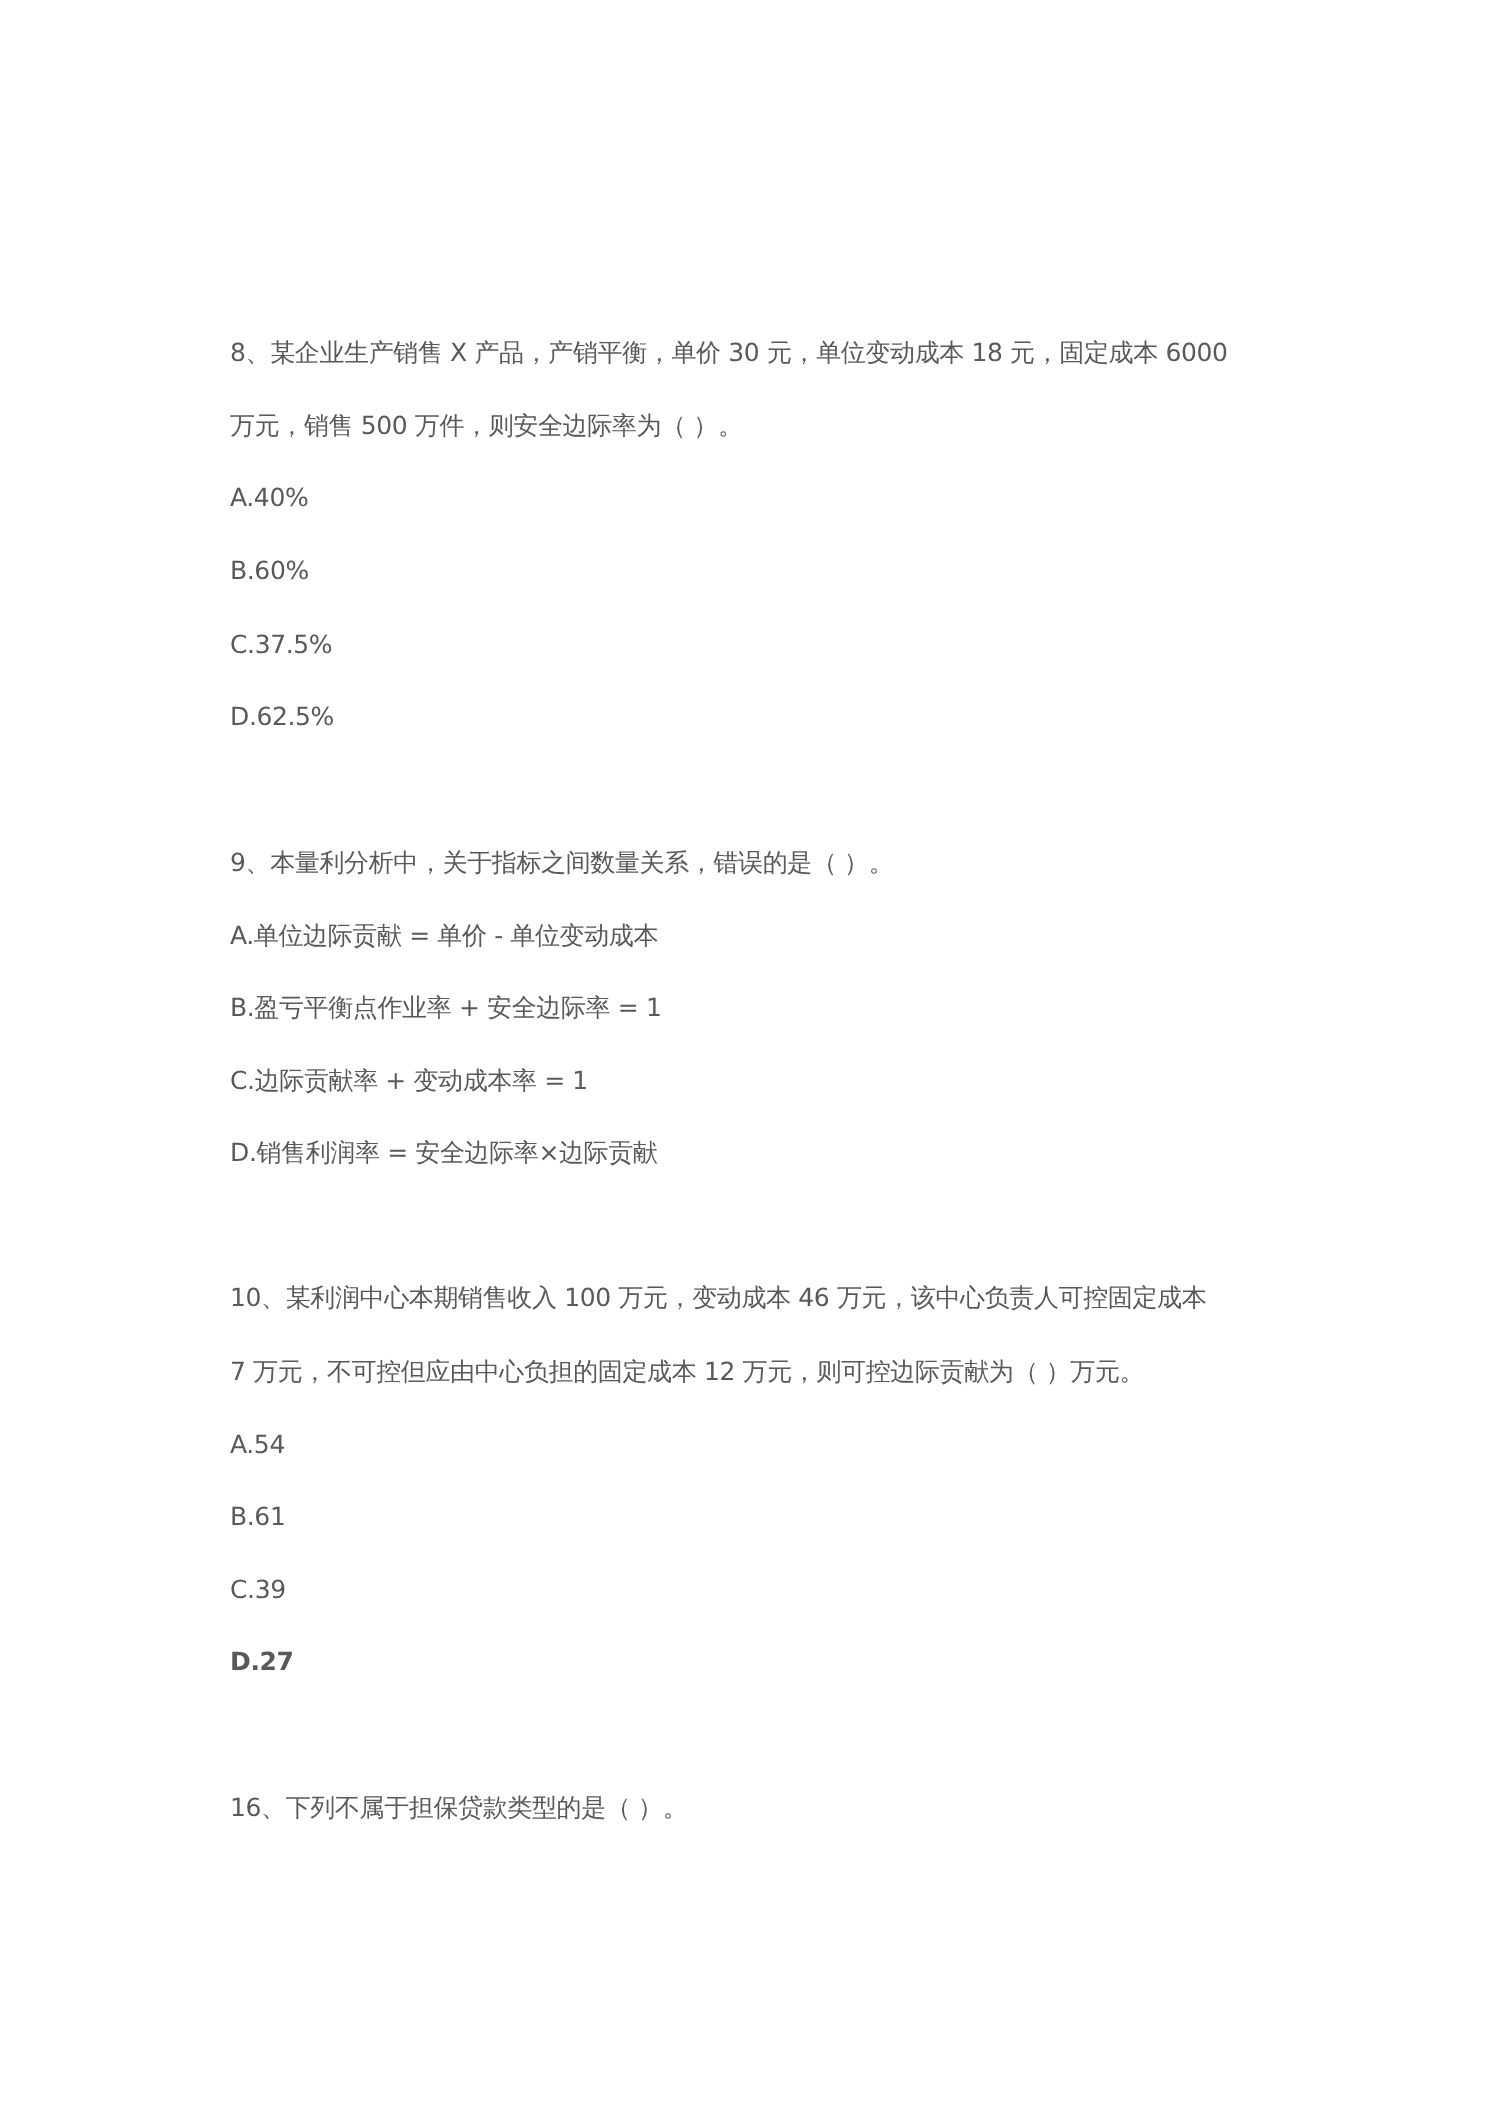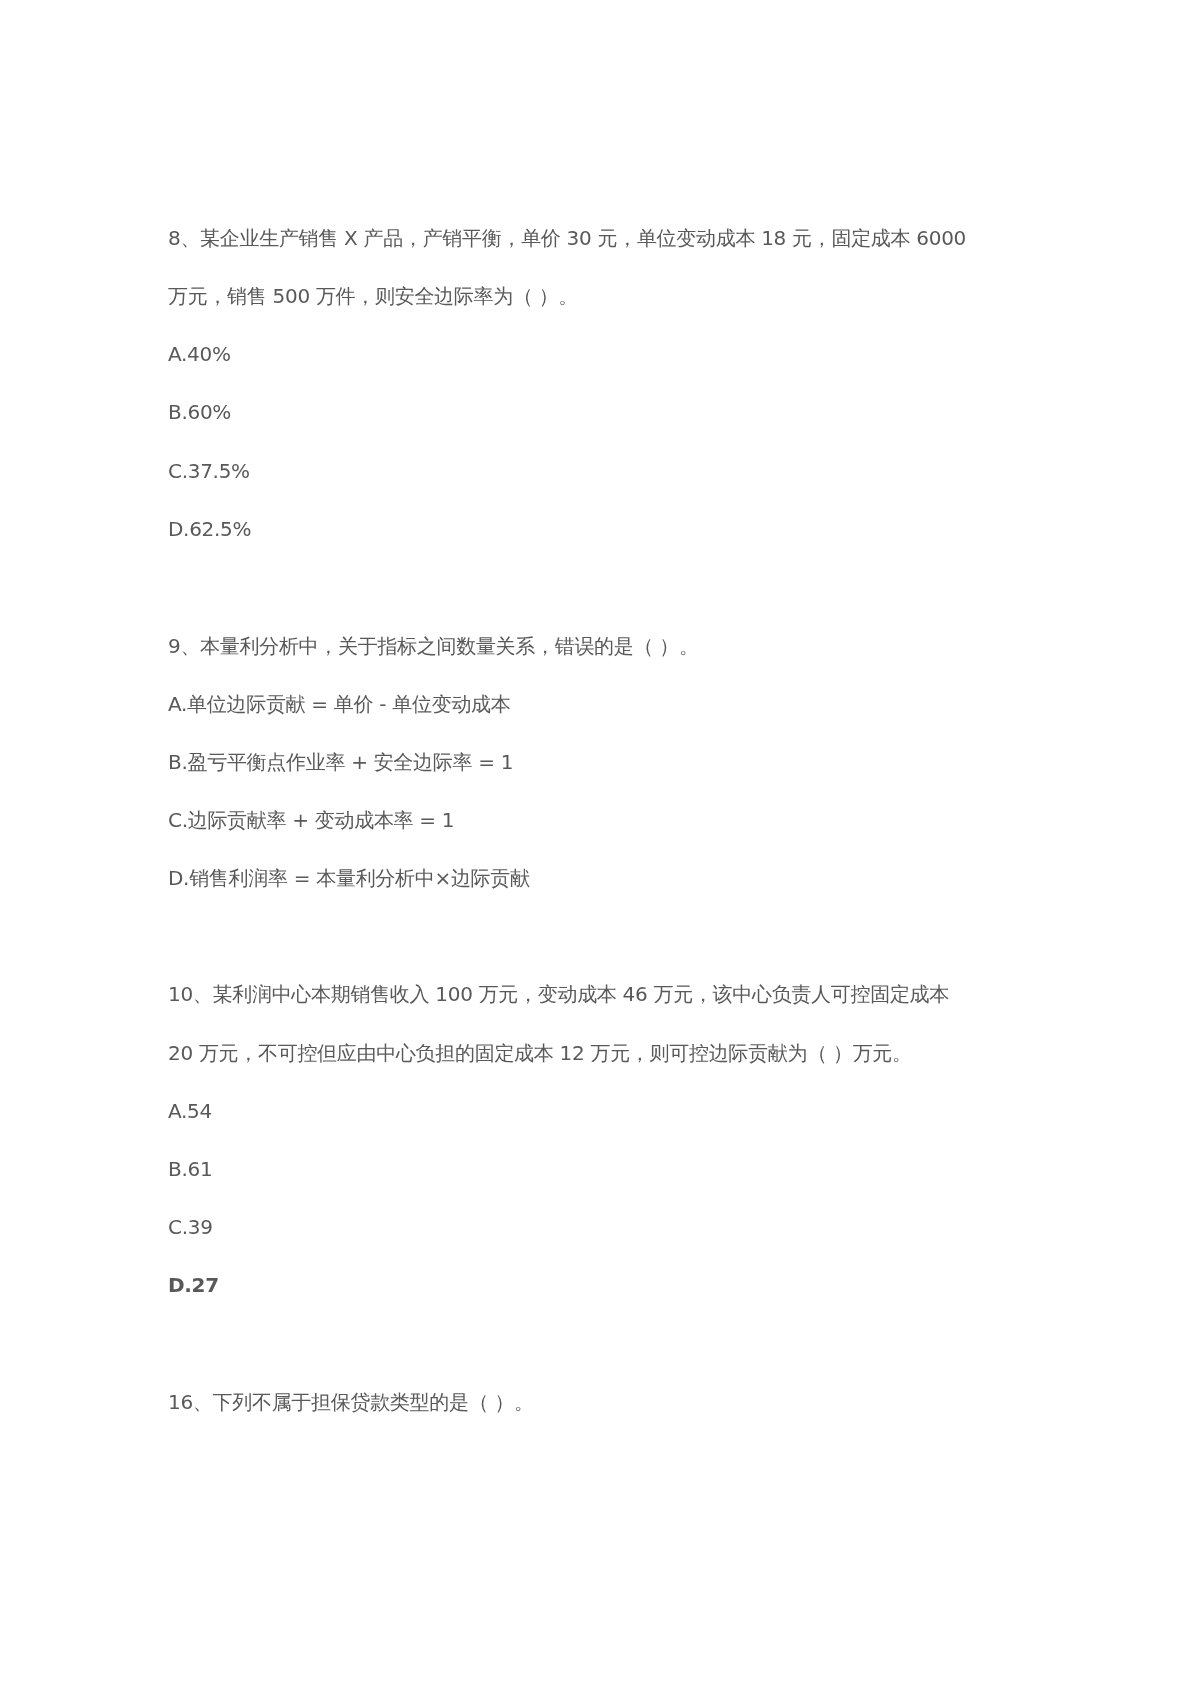--- a/index.html
+++ b/index.html
@@ -17,25 +17,26 @@
     }
     .page {
       position: absolute;
       left: 0;
       top: 0;
       width: 1190px;
       height: 1683px;
     }
     .line {
       position: absolute;
-      left: 168px;
+      left: 184px;
       font-size: 20px;
       line-height: 28px;
       white-space: nowrap;
       letter-spacing: -0.3px;
+      margin-top: 44px;
     }
   </style>
 </head>
 <body>
 
 <div class="page">
 
   <div>
     <div class="line" style="top:224px;">8、某企业生产销售 X 产品，产销平衡，单价 30 元，单位变动成本 18 元，固定成本 6000</div>
     <div class="line" style="top:282px;">万元，销售 500 万件，则安全边际率为（    ）。</div>
@@ -43,26 +44,26 @@
     <div class="line" style="top:398px;">B.60%</div>
     <div class="line" style="top:457px;">C.37.5%</div>
     <div class="line" style="top:515px;text-align:center;">D.62.5%</div>
   </div>
 
   <div>
     <div class="line" style="top:632px;">9、本量利分析中，关于指标之间数量关系，错误的是（    ）。</div>
     <div class="line" style="top:690px;">A.单位边际贡献 = 单价 - 单位变动成本</div>
     <div class="line" style="top:748px;">B.盈亏平衡点作业率 + 安全边际率 = 1</div>
     <div class="line" style="top:806px;">C.边际贡献率 + 变动成本率 = 1</div>
-    <div class="line" style="top:864px;">D.销售利润率 = 本量利分析中×边际贡献</div>
+    <div class="line" style="top:864px;">D.销售利润率 = 安全边际率×边际贡献</div>
   </div>
 
   <div>
     <div class="line" style="top:980px;">10、某利润中心本期销售收入 100 万元，变动成本 46 万元，该中心负责人可控固定成本</div>
-    <div class="line" style="top:1039px;">20 万元，不可控但应由中心负担的固定成本 12 万元，则可控边际贡献为（    ）万元。</div>
+    <div class="line" style="top:1039px;">7 万元，不可控但应由中心负担的固定成本 12 万元，则可控边际贡献为（    ）万元。</div>
     <div class="line" style="top:1097px;">A.54</div>
     <div class="line" style="top:1155px;">B.61</div>
     <div class="line" style="top:1213px;">C.39</div>
     <div class="line" style="top:1271px;font-weight:bold;">D.27</div>
   </div>
 
   <div>
     <div class="line" style="top:1388px;">16、下列不属于担保贷款类型的是（    ）。</div>
   </div>
 

